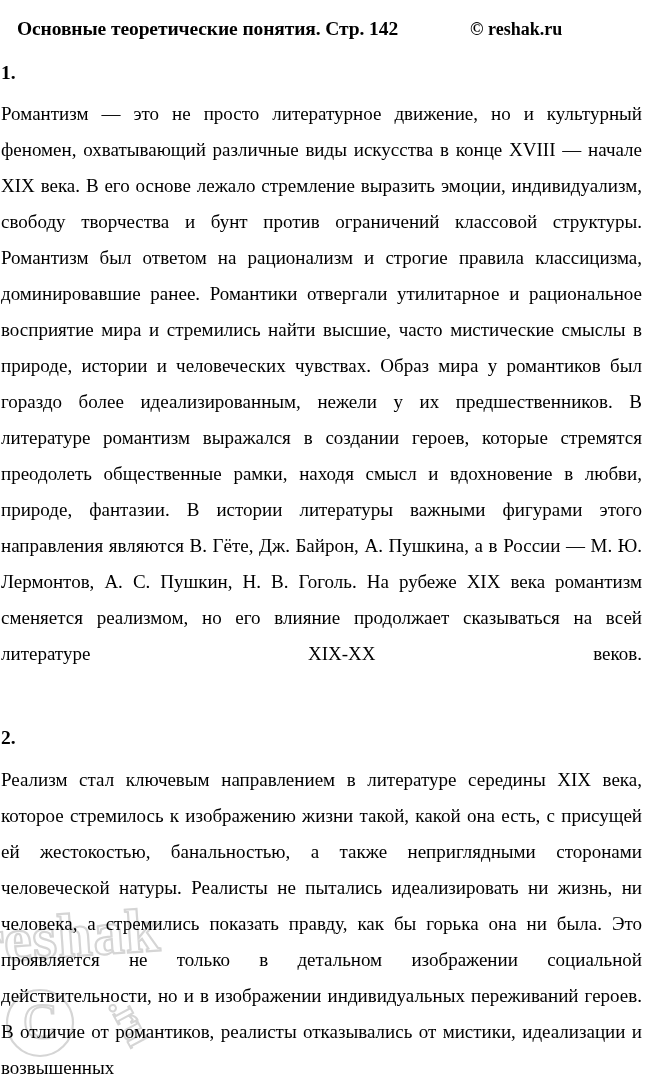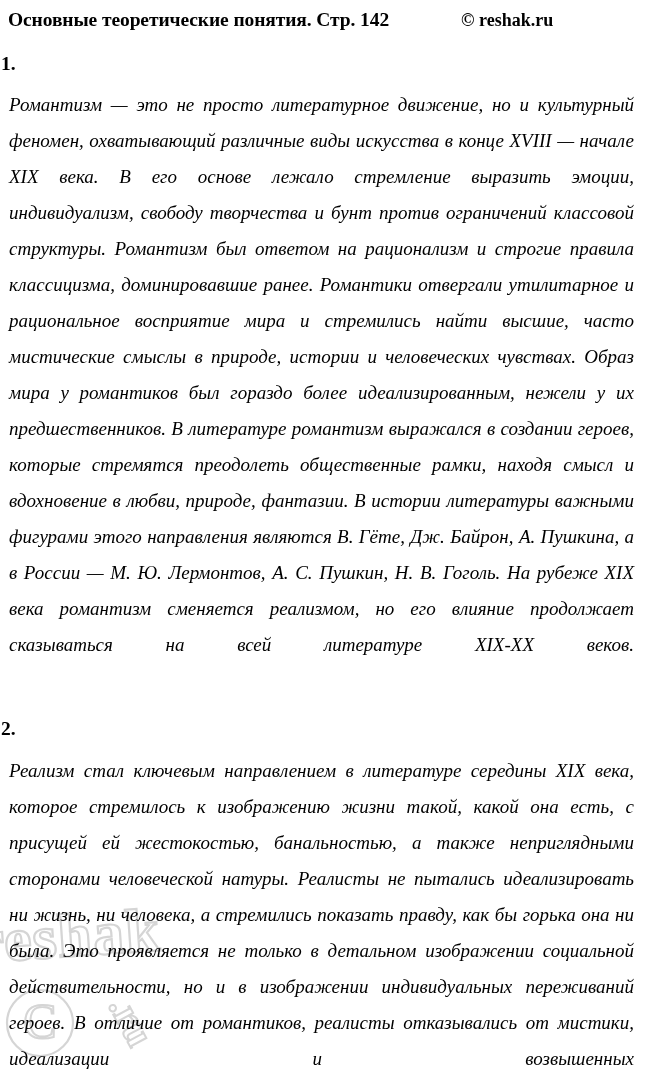--- a/index.html
+++ b/index.html
@@ -44,21 +44,21 @@
     z-index: 2;
     padding: 0 4px 0 1px;
   }
 
   
   .header-row {
     display: flex;
     align-items: baseline;
     justify-content: flex-start;
     height: 26px;
-    margin: 7px;
+    margin: 16px;
     padding-top: 2px;
   }
   .doc-title {
     font-weight: bold;
     font-size: 19.5px;
     line-height: 22px;
     white-space: nowrap;
     letter-spacing: -0.1px;
   }
   .brand {
@@ -78,25 +78,24 @@
   }
   #sec1-number { margin-top: 17px; }
   #sec2-number { margin-top: 18px; }
 
   
   .body-par {
     font-size: 19px;
     line-height: 36px;
     text-align: justify;
     text-justify: inter-word;
-    margin: 8px;
+    margin: 0;
     padding: 0;
     word-spacing: 0px;
     hyphens: none;
-    font-style: italic;
   }
   #par1 { margin-top: 11px; }
   #par2 { margin-top: 12px; }
 
   
   .body-par::after {
     content: "";
     display: inline-block;
     width: 100%;
     height: 0;

